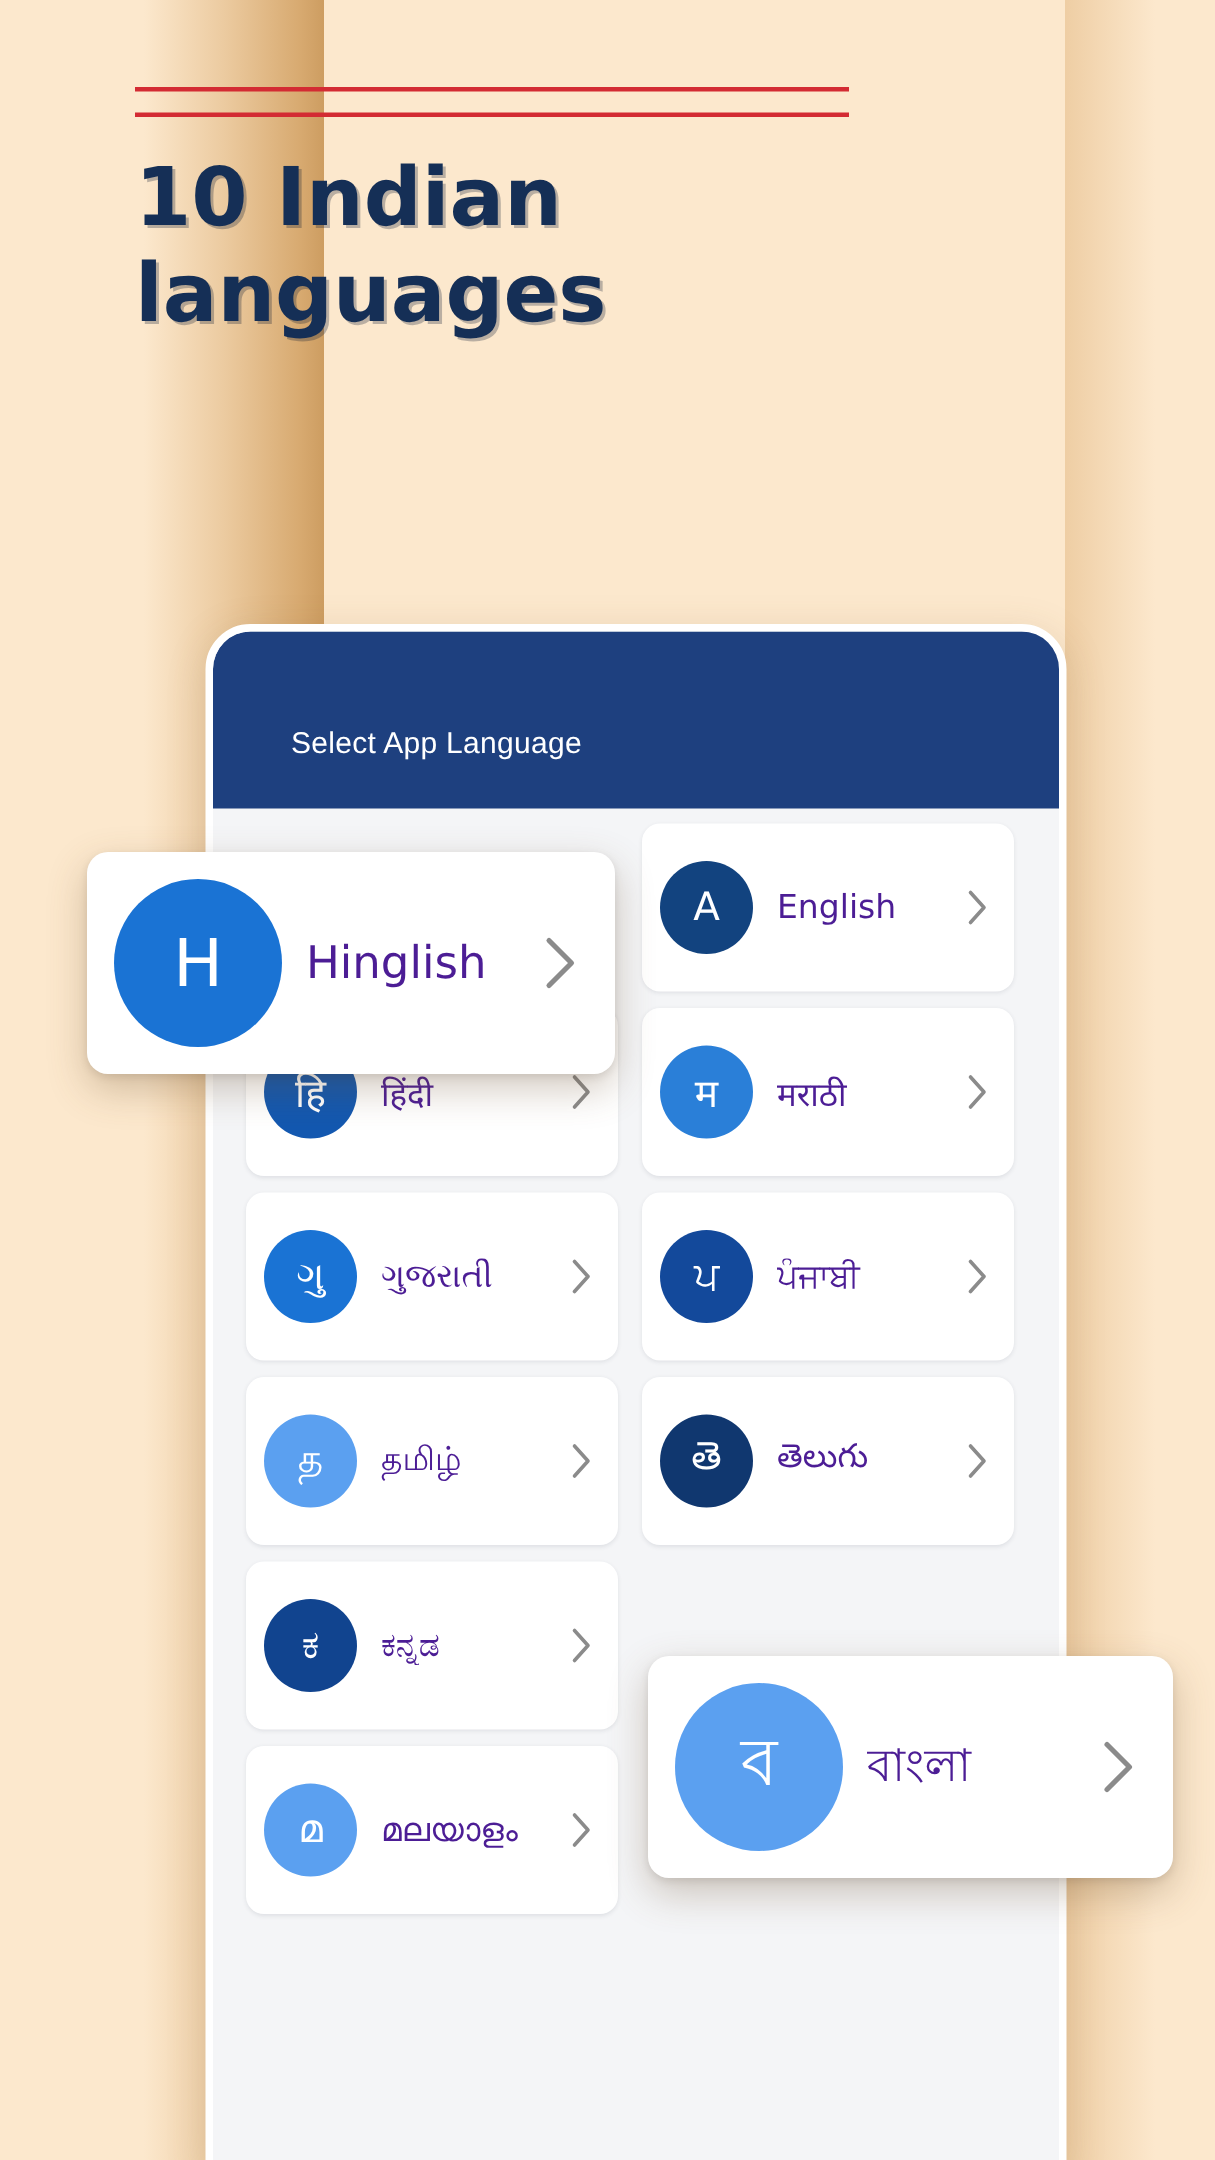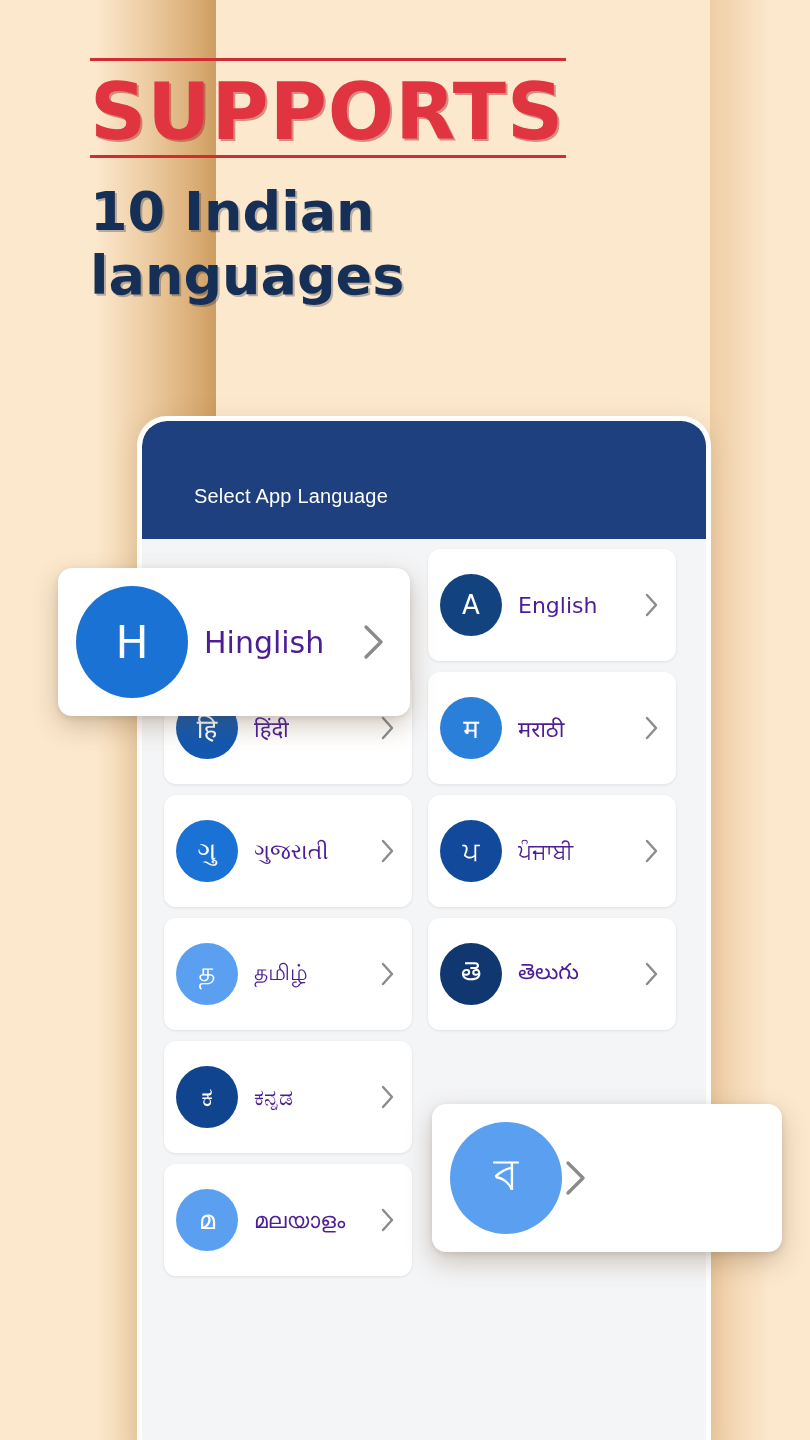--- a/index.html
+++ b/index.html
@@ -216,21 +216,20 @@
 </style>
 </head>
 <body>
 
 <div id="bg-base" style="background: rgb(252, 232, 205);"></div>
 <div id="bg-band"></div>
 <div id="bg-band-right"></div>
 
 <div id="headline">
   <div class="rule" id="rule-top" style="background: rgb(211, 43, 51);"></div>
-  <h1 id="supports-word" style="color: rgb(224, 53, 64);">SUPPORTS</h1>
   <div class="rule" id="rule-bottom" style="background: rgb(211, 43, 51);"></div>
   <h2 id="subhead" style="color: rgb(21, 47, 86);">10 Indian languages</h2>
 </div>
 
 <div id="phone">
   <div id="phone-screen" style="background: rgb(244, 245, 247);">
     <div id="app-bar" style="background: rgb(30, 64, 127);">
       <div id="app-bar-title" style="color: rgb(255, 255, 255);">Select App Language</div>
     </div>
     <div id="lang-grid">
@@ -355,18 +354,19 @@
   <div class="lang-label">Hinglish</div>
   <div class="chevron">
     <svg width="26" height="40" viewBox="0 0 26 40" fill="none" aria-hidden="true">
       <path d="M5 5 L20 20 L5 35" stroke="#8b8b8b" stroke-width="3.4" stroke-linecap="round" stroke-linejoin="round"></path>
     </svg>
   </div>
 </div>
 
 <div class="float-card" id="card-bangla">
   <div class="avatar" style="background: rgb(91, 160, 240);">ব</div>
+  <div class="lang-label">বাংলা</div>
   <div class="chevron">
     <svg width="26" height="40" viewBox="0 0 26 40" fill="none" aria-hidden="true">
       <path d="M5 5 L20 20 L5 35" stroke="#8b8b8b" stroke-width="3.4" stroke-linecap="round" stroke-linejoin="round"></path>
     </svg>
   </div>
 </div>
 
 </body></html>

